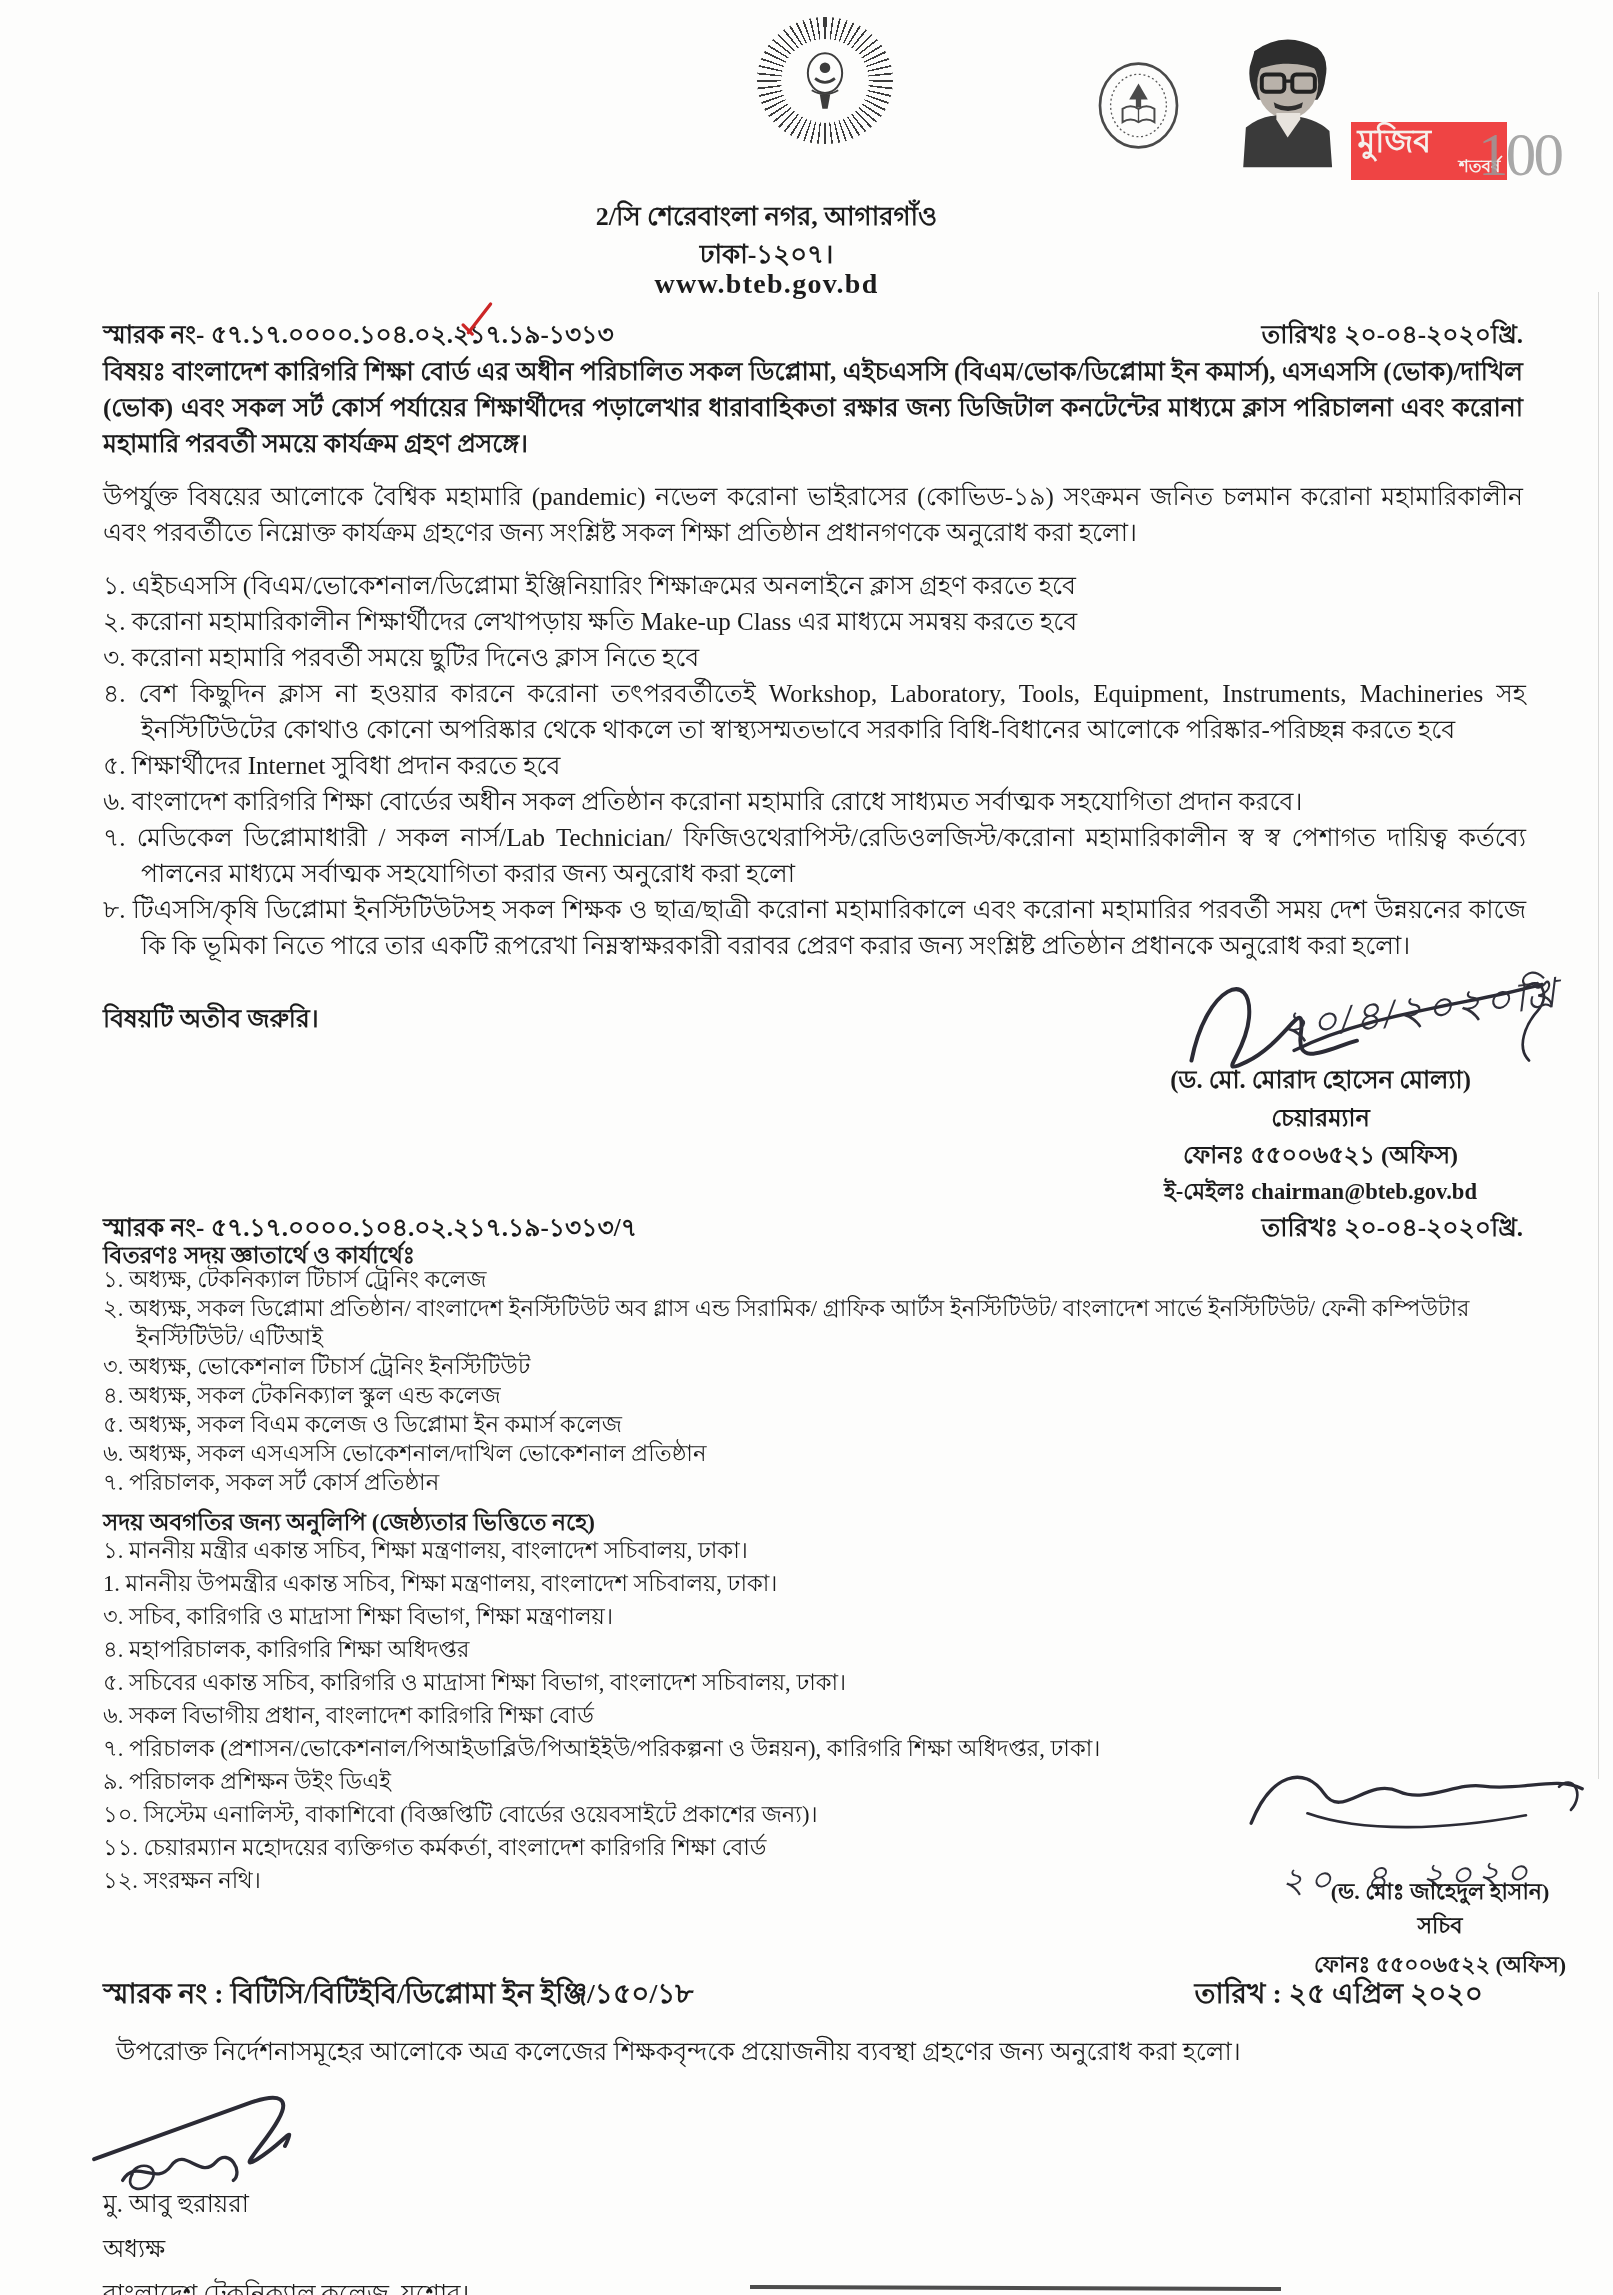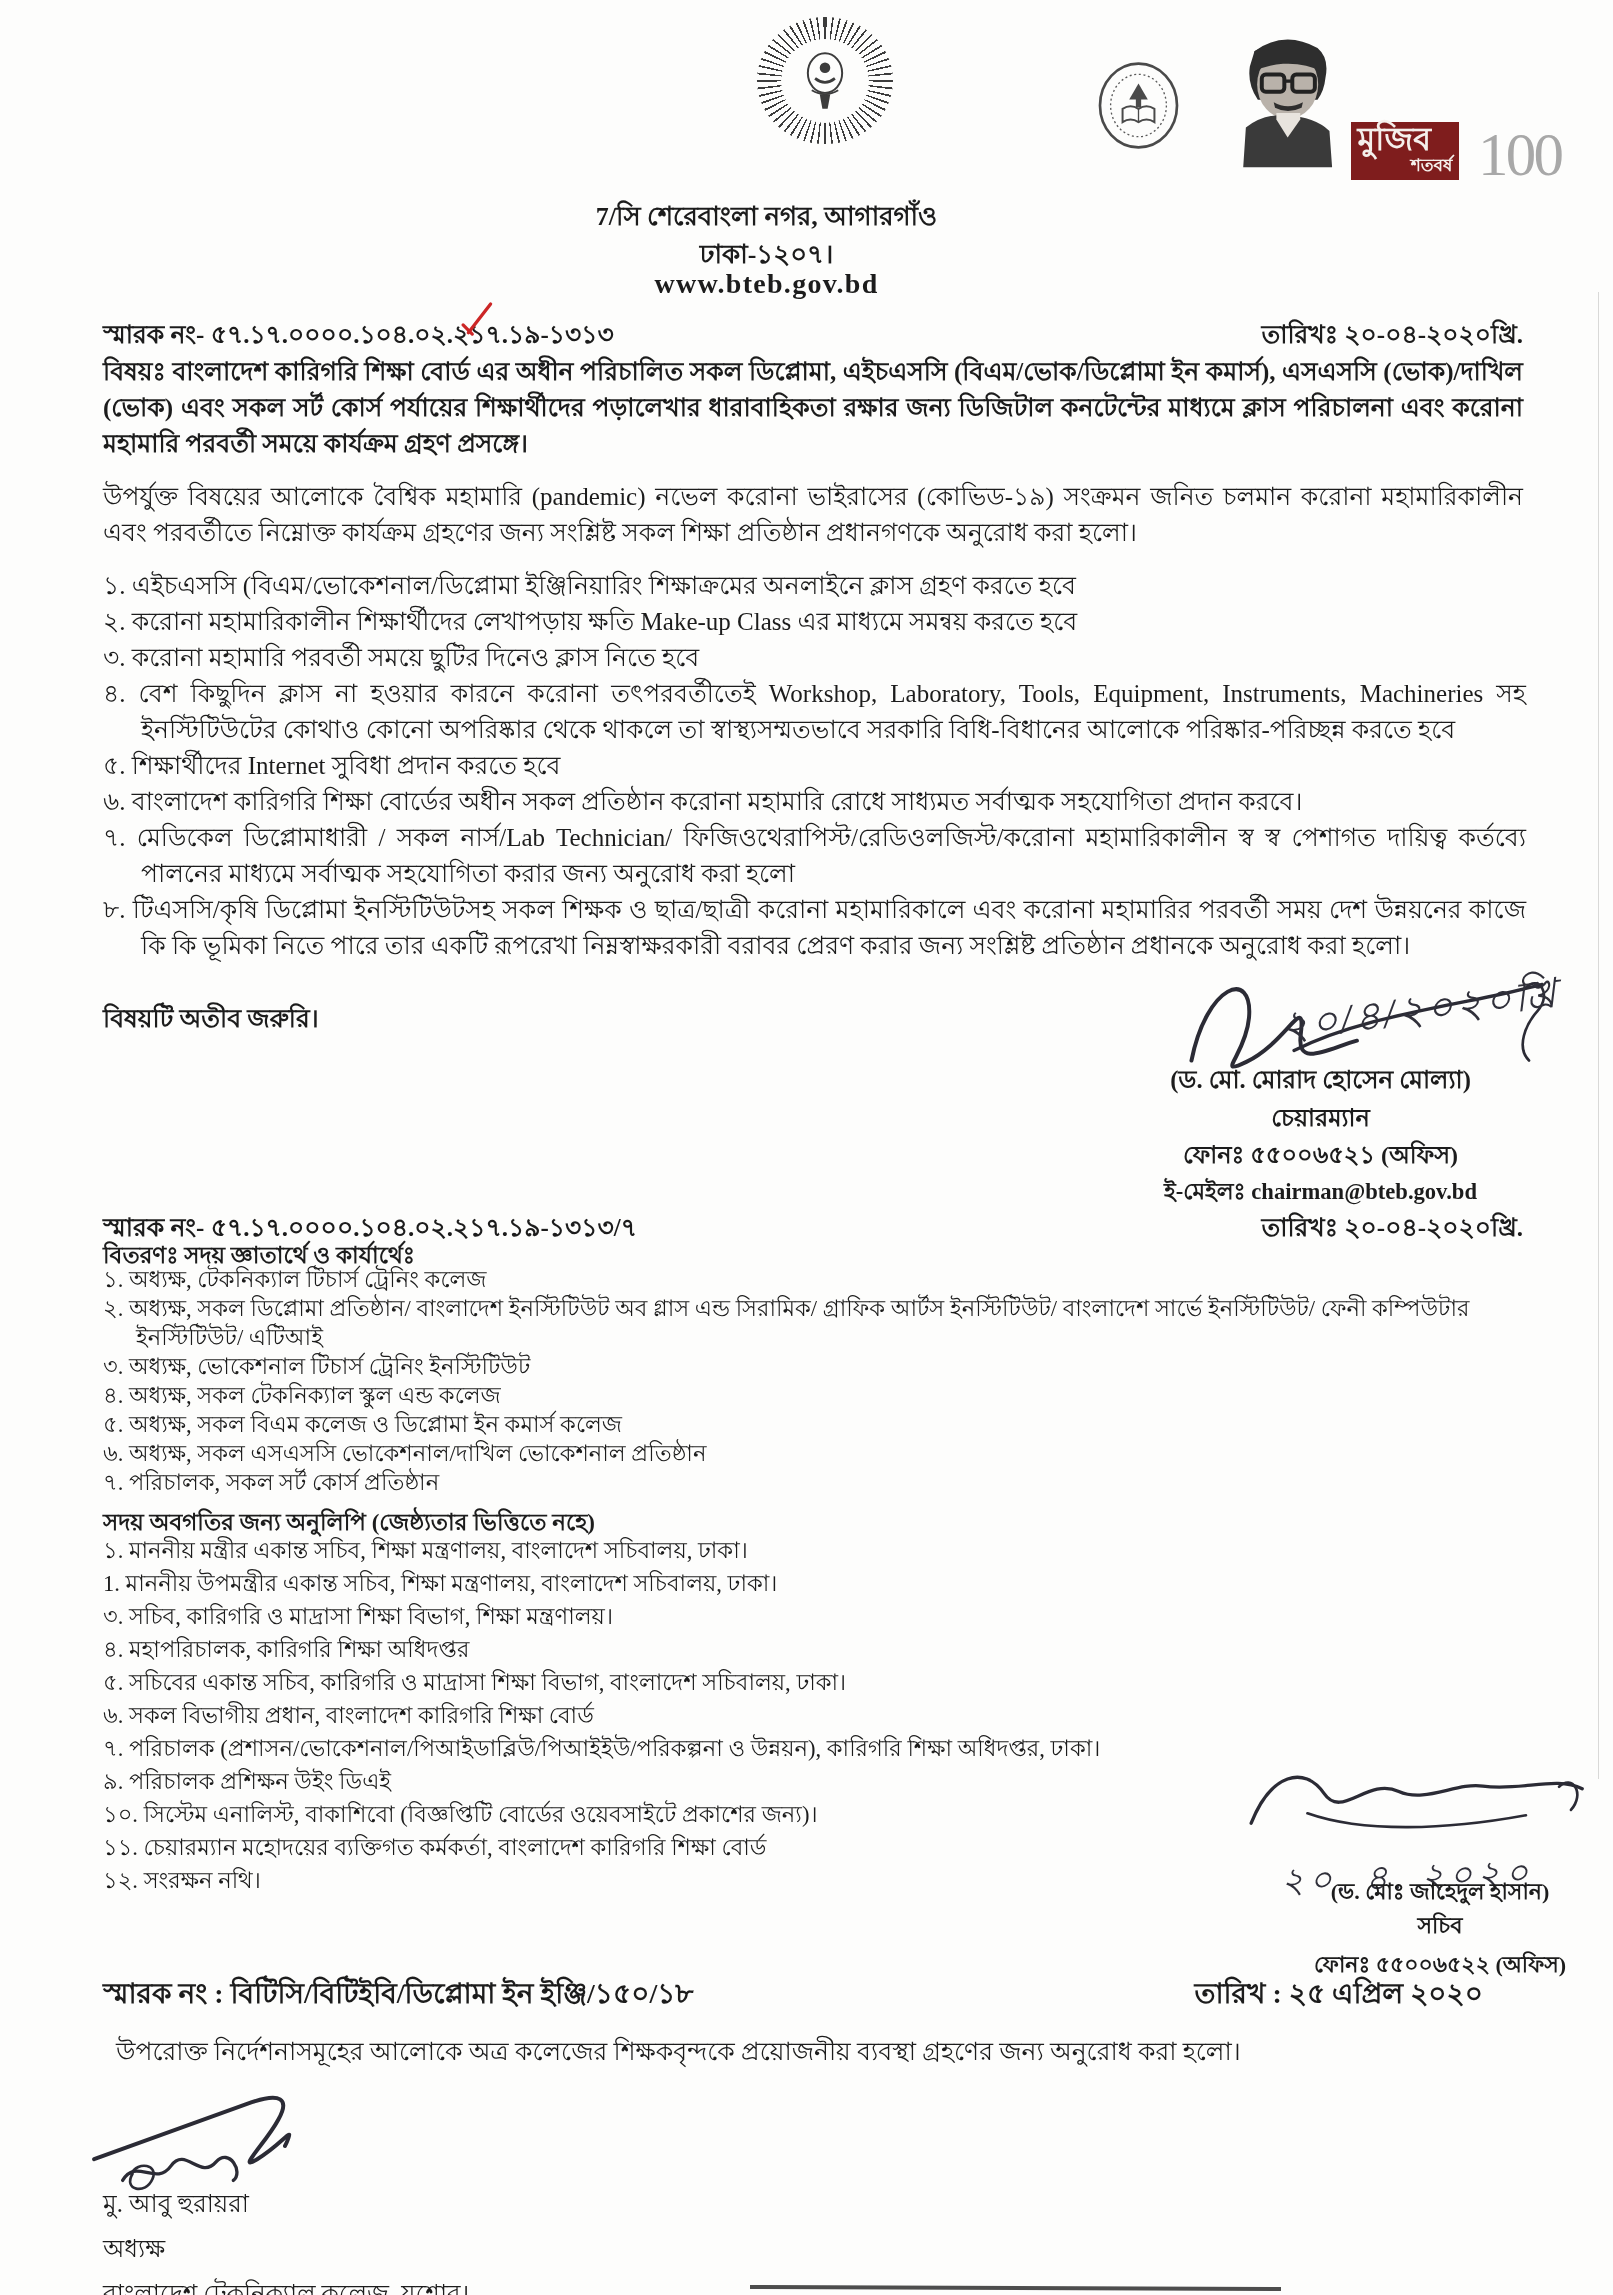--- a/index.html
+++ b/index.html
@@ -16,22 +16,22 @@
 
   
   .sunburst{top:17px;left:757px;width:136px;height:127px;border-radius:50%;
     background:repeating-conic-gradient(#3c3c3c 0deg 1.6deg,transparent 1.6deg 6.4deg);}
   .sun-core{position:absolute;left:24px;top:22px;width:88px;height:84px;border-radius:50%;
     background:#fdfdfc;display:flex;align-items:center;justify-content:center;}
 
   
   .seal{top:61px;left:1096px;width:85px;height:89px;}
   .mujib-wrap{top:28px;left:1218px;width:319px;height:159px;}
-  .mujib-block{position:absolute;left:133px;top:94px;width:108px;height:58px;background:#7f1d1d;
-    color:#f5f0ec;padding:2.7px 6.6px;box-sizing:border-box;line-height:1.05;font-family:Liberation Mono, monospace;}
+  .mujib-block{position:absolute;left:133px;top:94px;width:156px;height:58px;background:#ef4444;
+    color:#f5f0ec;padding:2.7px 6.6px;box-sizing:border-box;line-height:1.05;}
   .mujib-l1{font-size:32px;font-weight:bold;}
   .mujib-l2{font-size:17px;font-weight:bold;text-align:right;}
   .mujib-100{position:absolute;left:260px;top:92px;font-size:61px;font-weight:normal;color:#9a9a9a;
     letter-spacing:-2.7px;opacity:.85;}
 
   
   .memo-row{display:flex;justify-content:space-between;font-size:25px;font-weight:bold;gap:33px;}
   .memo1{top:315px;left:103px;width:1420px;}
   .memo2{top:1208px;left:103px;width:1420px;}
   .memo3{top:1972px;left:103px;width:1380px;font-size:28px;align-items:center;}
@@ -88,21 +88,21 @@
       <svg width="60" height="66" viewBox="0 0 90 100">
         <ellipse cx="45" cy="38" rx="26" ry="30" fill="none" stroke="#3c3c3c" stroke-width="3"></ellipse>
         <circle cx="45" cy="30" r="8" fill="#3c3c3c"></circle>
         <path d="M30 46 Q45 58 60 46" fill="none" stroke="#3c3c3c" stroke-width="4"></path>
         <path d="M37 70 L53 70 L49 92 L41 92 Z" fill="#3c3c3c"></path>
         <path d="M25 64 Q45 76 65 64" fill="none" stroke="#3c3c3c" stroke-width="3"></path>
       </svg>
     </div>
   </div>
 
-  <div class="abs ctr addr1">7/সি শেরেবাংলা নগর, আগারগাঁও</div>
+  <div class="abs ctr addr1">2/সি শেরেবাংলা নগর, আগারগাঁও</div>
   <div class="abs ctr addr2">ঢাকা-১২০৭।</div>
   <div class="abs ctr website">www.bteb.gov.bd</div>
 
   <svg class="abs seal" viewBox="0 0 128 134">
     <ellipse cx="64" cy="67" rx="58" ry="63" fill="none" stroke="#4a4a4a" stroke-width="4"></ellipse>
     <ellipse cx="64" cy="67" rx="42" ry="47" fill="none" stroke="#5a5a5a" stroke-width="2" stroke-dasharray="3 4"></ellipse>
     <path d="M64 34 L78 58 L50 58 Z" fill="#4a4a4a"></path>
     <rect x="60" y="52" width="8" height="18" fill="#4a4a4a"></rect>
     <path d="M40 72 Q52 64 64 72 Q76 64 88 72 L88 92 Q76 84 64 92 Q52 84 40 92 Z" fill="none" stroke="#4a4a4a" stroke-width="3"></path>
     <line x1="64" y1="72" x2="64" y2="92" stroke="#4a4a4a" stroke-width="2"></line>

